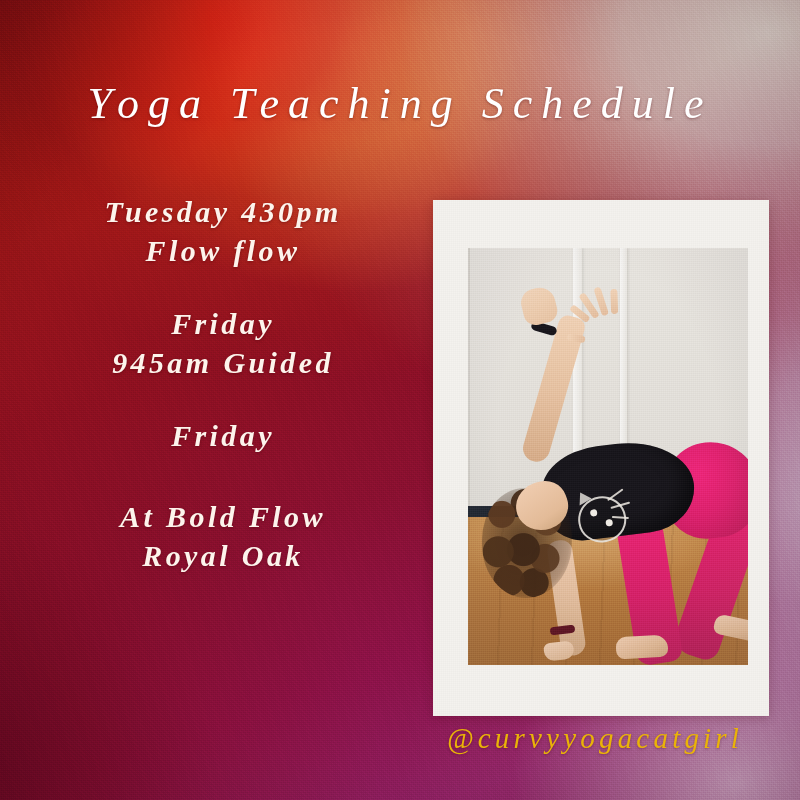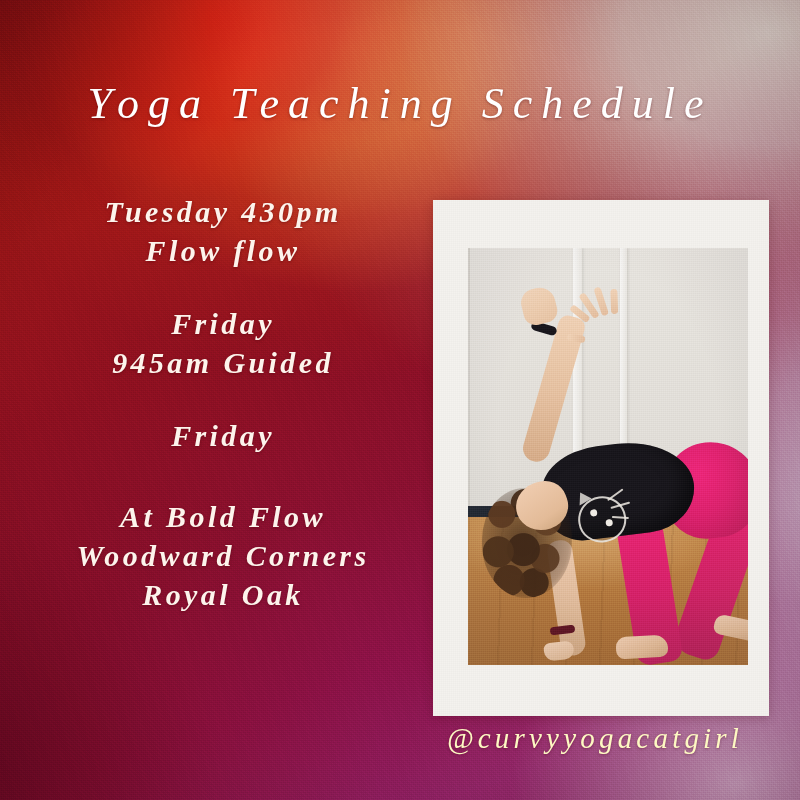--- a/index.html
+++ b/index.html
@@ -167,21 +167,21 @@
 
   .handle {
     position: absolute;
     left: 400px;
     top: 722px;
     width: 390px;
     text-align: center;
     font-style: italic;
     font-size: 29px;
     letter-spacing: 4.2px;
-    color: #fef9c3;
+    color: #eab308;
     white-space: nowrap;
     text-shadow: 0 1px 3px rgba(70,0,30,0.38);
     z-index: 6;
   }
 
   
   .photo-frame {
     position: absolute;
     left: 433px;
     top: 200px;
@@ -474,21 +474,20 @@
       <div class="sched-line">Friday</div>
       <div class="sched-line">945am Guided</div>
     </div>
 
     <div class="sched-block">
       <div class="sched-line">Friday</div>
     </div>
 
     <div class="sched-block location">
       <div class="sched-line">At Bold Flow</div>
-      <div class="sched-line">Woodward Corners</div>
       <div class="sched-line">Royal Oak</div>
     </div>
 
   </div>
 
   <div class="photo-frame">
     <div class="photo">
       <div class="ph-wall"></div>
       <div class="ph-wall-seam"></div>
       <div class="ph-pillar p1"></div>

